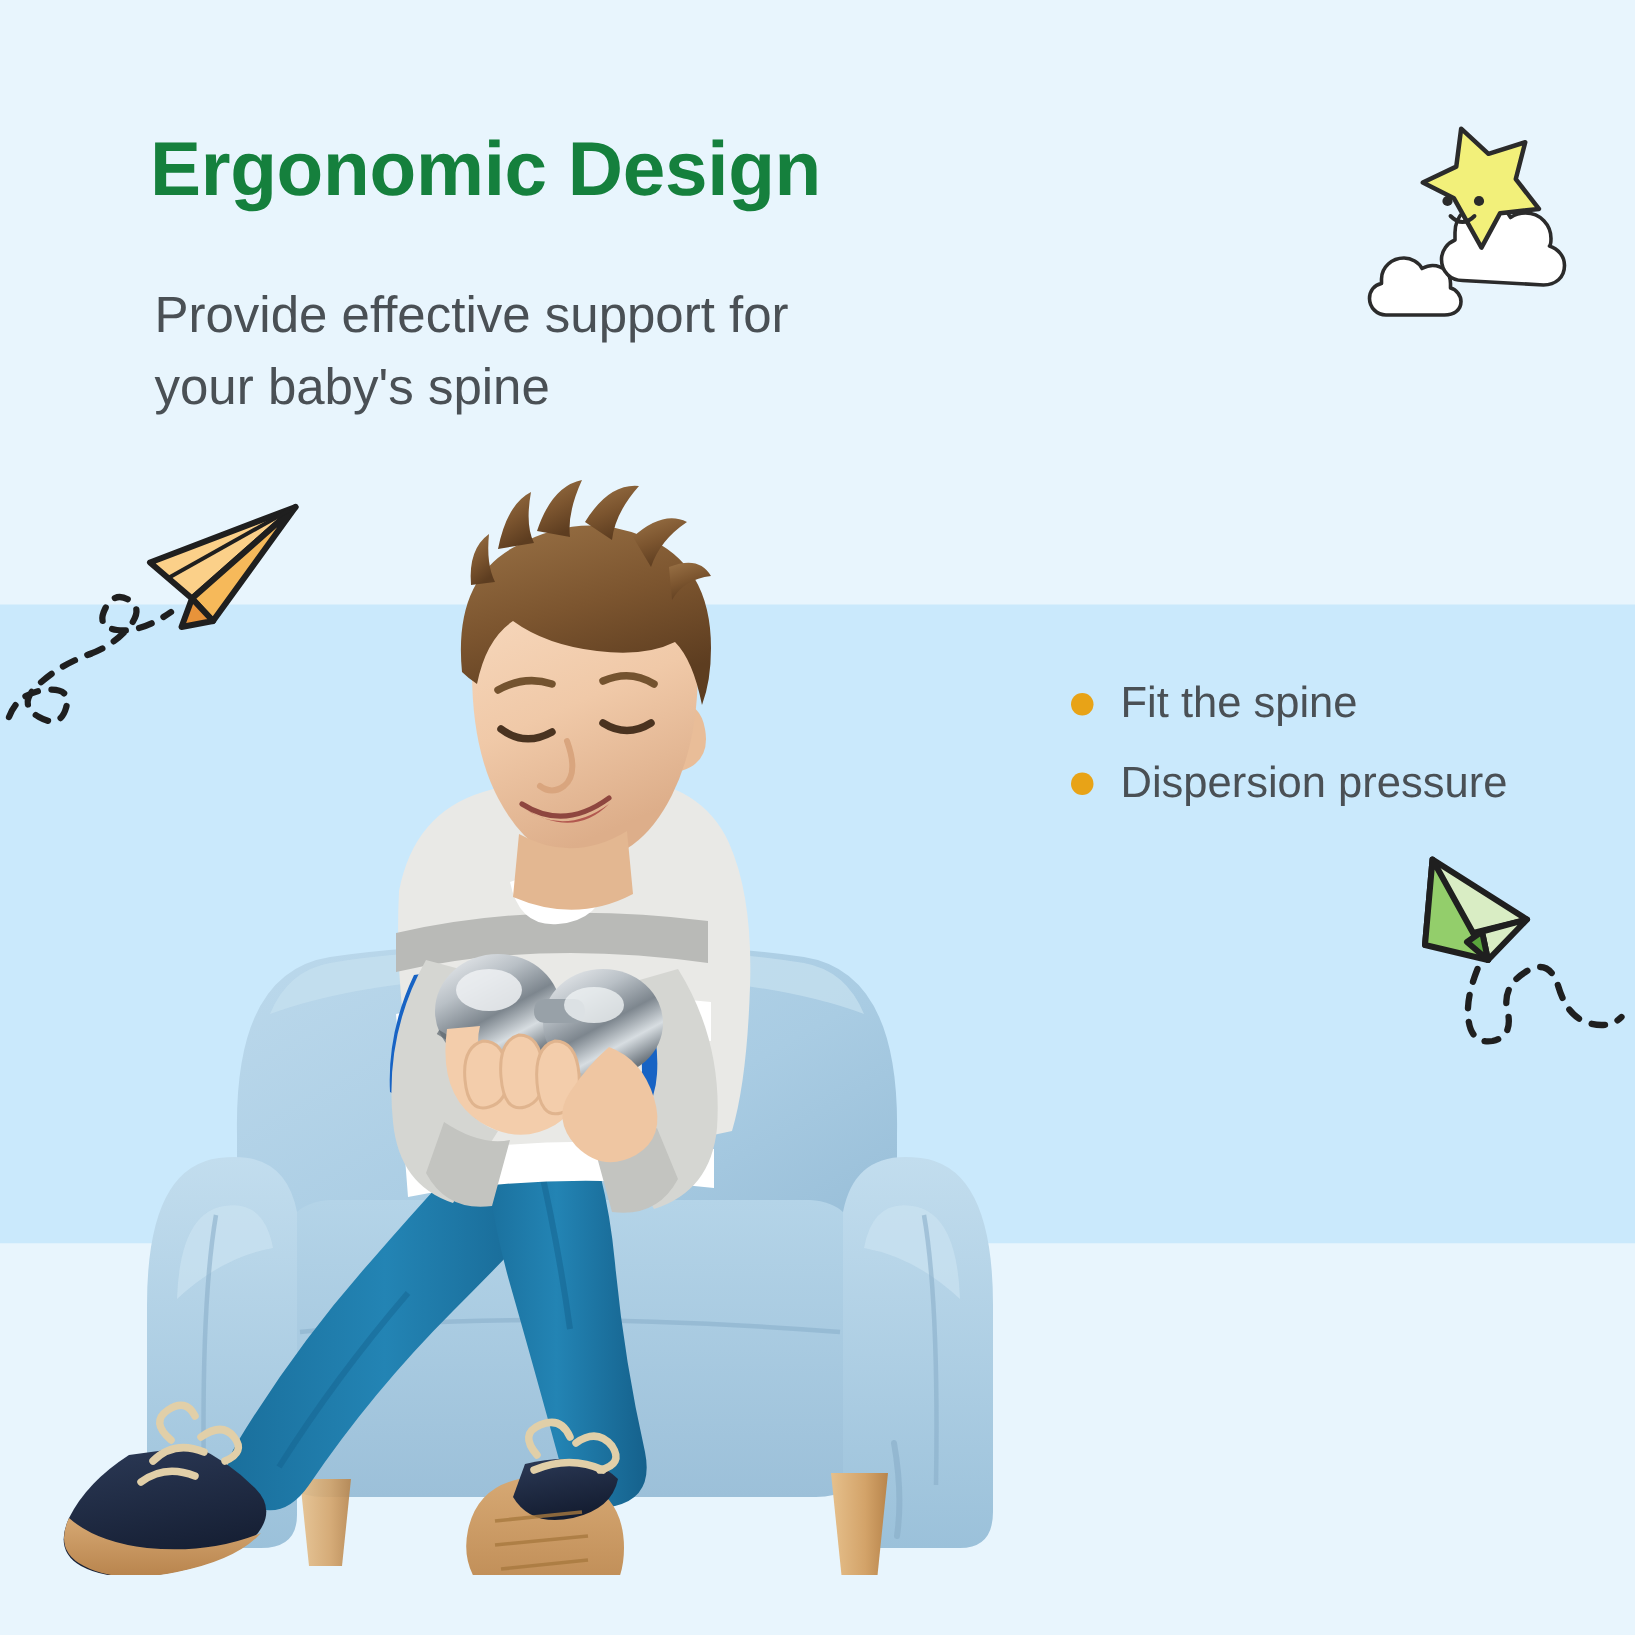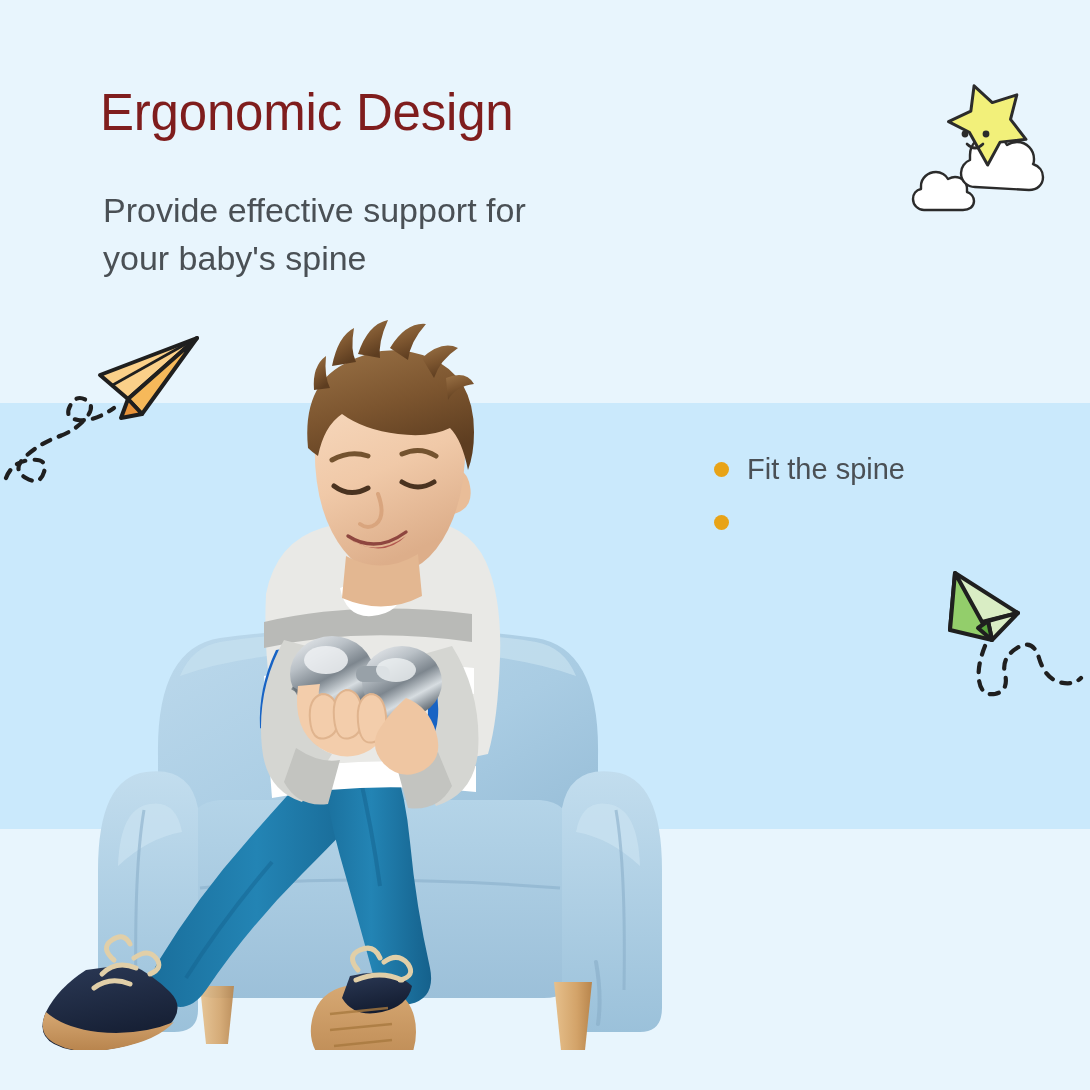--- a/index.html
+++ b/index.html
@@ -25,22 +25,22 @@
   .band-top    { top: 0;     height: 403px; background: #e8f5fd; }
   .band-middle { top: 403px; height: 426px; background: #cae9fc; }
   .band-bottom { top: 829px; height: 261px; background: #e8f5fd; }
 
   
   .headline {
     position: absolute;
     left: 100px;
     top: 86px;
     font-size: 51px;
-    font-weight: normal;
-    color: #7f1d1d;
+    font-weight: bold;
+    color: #15803d;
     letter-spacing: -0.2px;
     line-height: 1.05;
     white-space: nowrap;
   }
   .subhead {
     position: absolute;
     left: 103px;
     top: 186px;
     font-size: 34px;
     font-weight: 400;
@@ -106,20 +106,21 @@
   <div class="subhead">Provide effective support for
 your baby's spine</div>
 
   <div class="bullets">
     <div class="bullet-row">
       <span class="bullet-dot"></span>
       <span class="bullet-text">Fit the spine</span>
     </div>
     <div class="bullet-row">
       <span class="bullet-dot"></span>
+      <span class="bullet-text">Dispersion pressure</span>
     </div>
   </div>
 
   <svg class="deco" id="star-cloud" viewBox="0 0 230 165">
     <g fill="#ffffff" stroke="#2b2b2b" stroke-width="2.4" stroke-linejoin="round">
       <path d="M62 138c-6 0-11-5-11-11 0-5 3-9 8-10 0-1 0-2 0-3 0-8 7-14 15-14 5 0 10 3 12 7 2-1 4-2 7-2 7 0 12 5 12 12 0 1 0 2 0 3 4 1 7 5 7 9 0 6-5 9-11 9z"></path>
       <path d="M113 115c-8 0-14-6-14-14 0-6 4-11 9-13 0-2 0-3 0-5 0-11 9-20 20-20 7 0 14 4 17 10 3-2 6-3 10-3 10 0 17 8 17 17 0 2 0 4-1 5 6 2 10 7 10 13 0 8-6 13-14 13z"></path>
     </g>
     <path d="M97 59 L77 47 L100 38 L105 13 L122 31 L147 25 L139 49 L153 70 L127 71 L113 93 Z" transform="translate(10,0) rotate(-4 115 55)" fill="#f2f07a" stroke="#2b2b2b" stroke-width="3" stroke-linejoin="round"></path>
     <circle cx="103" cy="62" r="3.4" fill="#2b2b2b"></circle>

